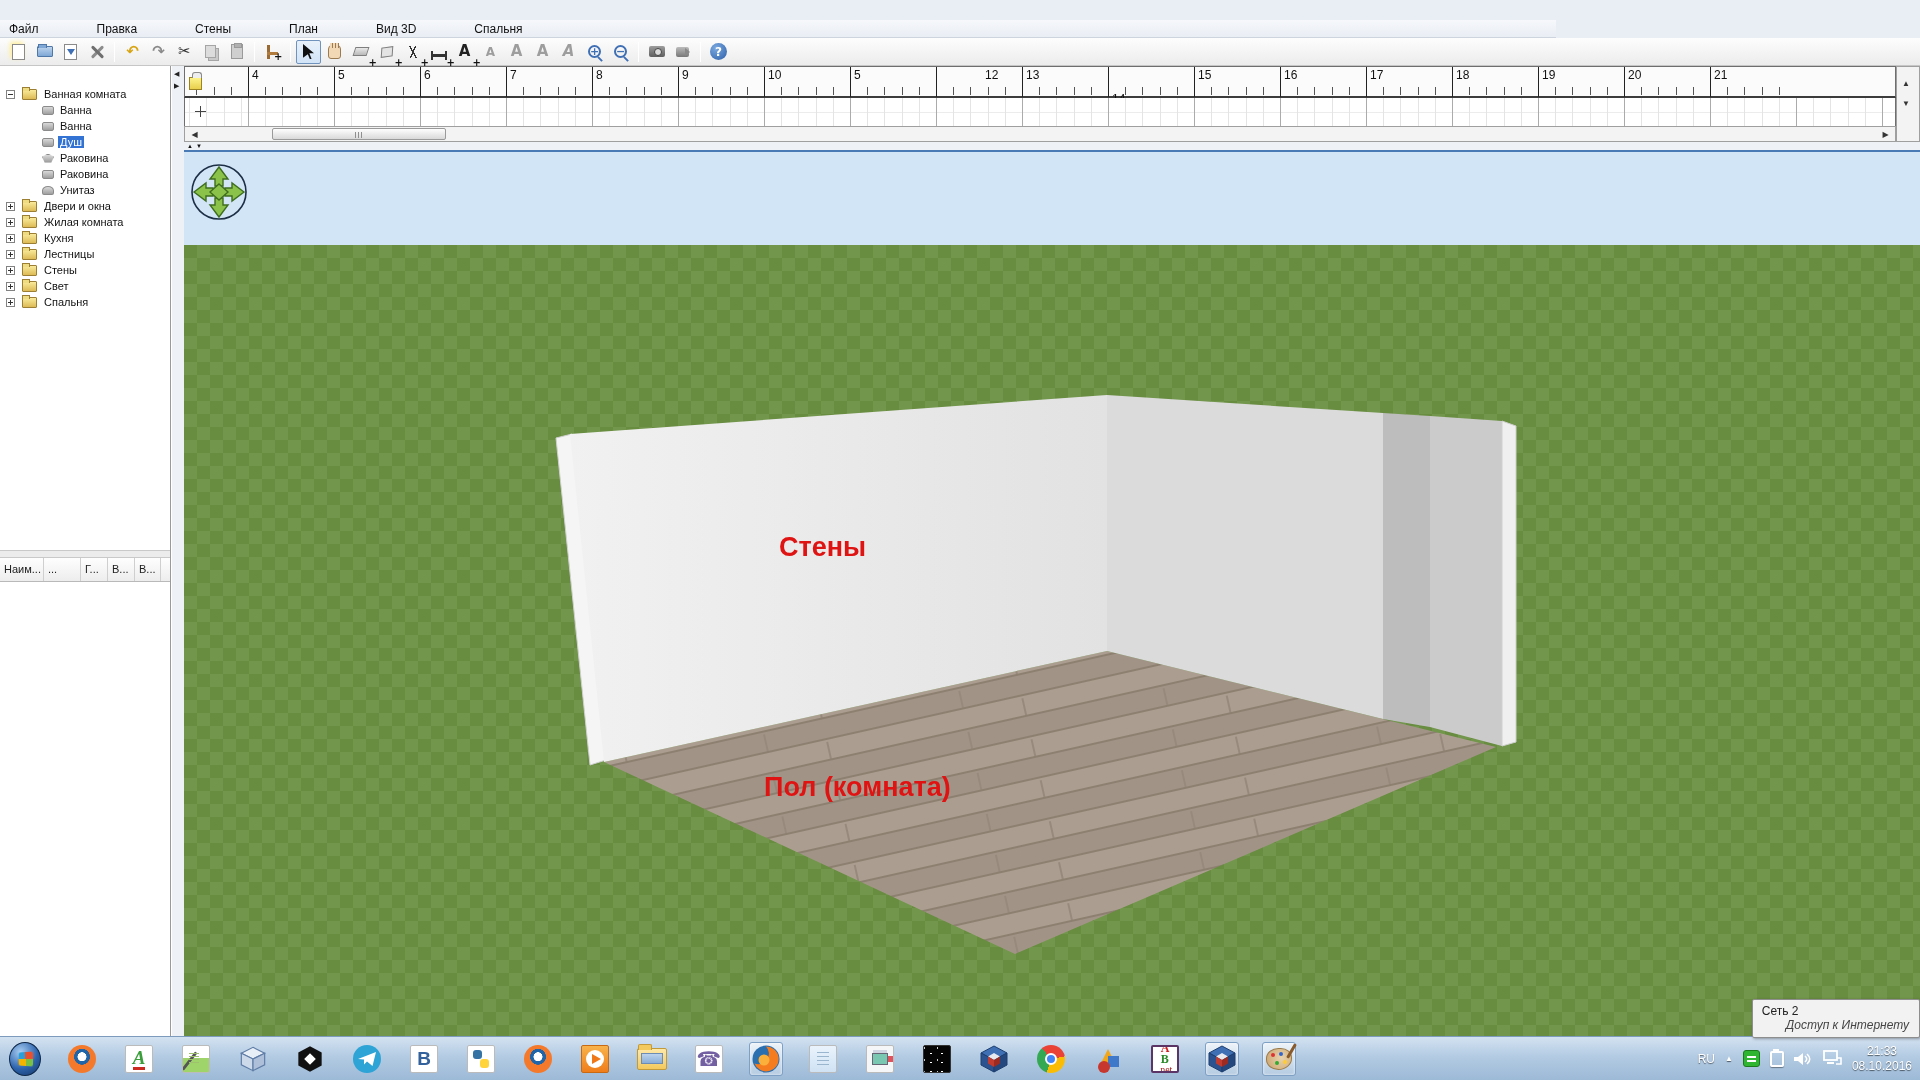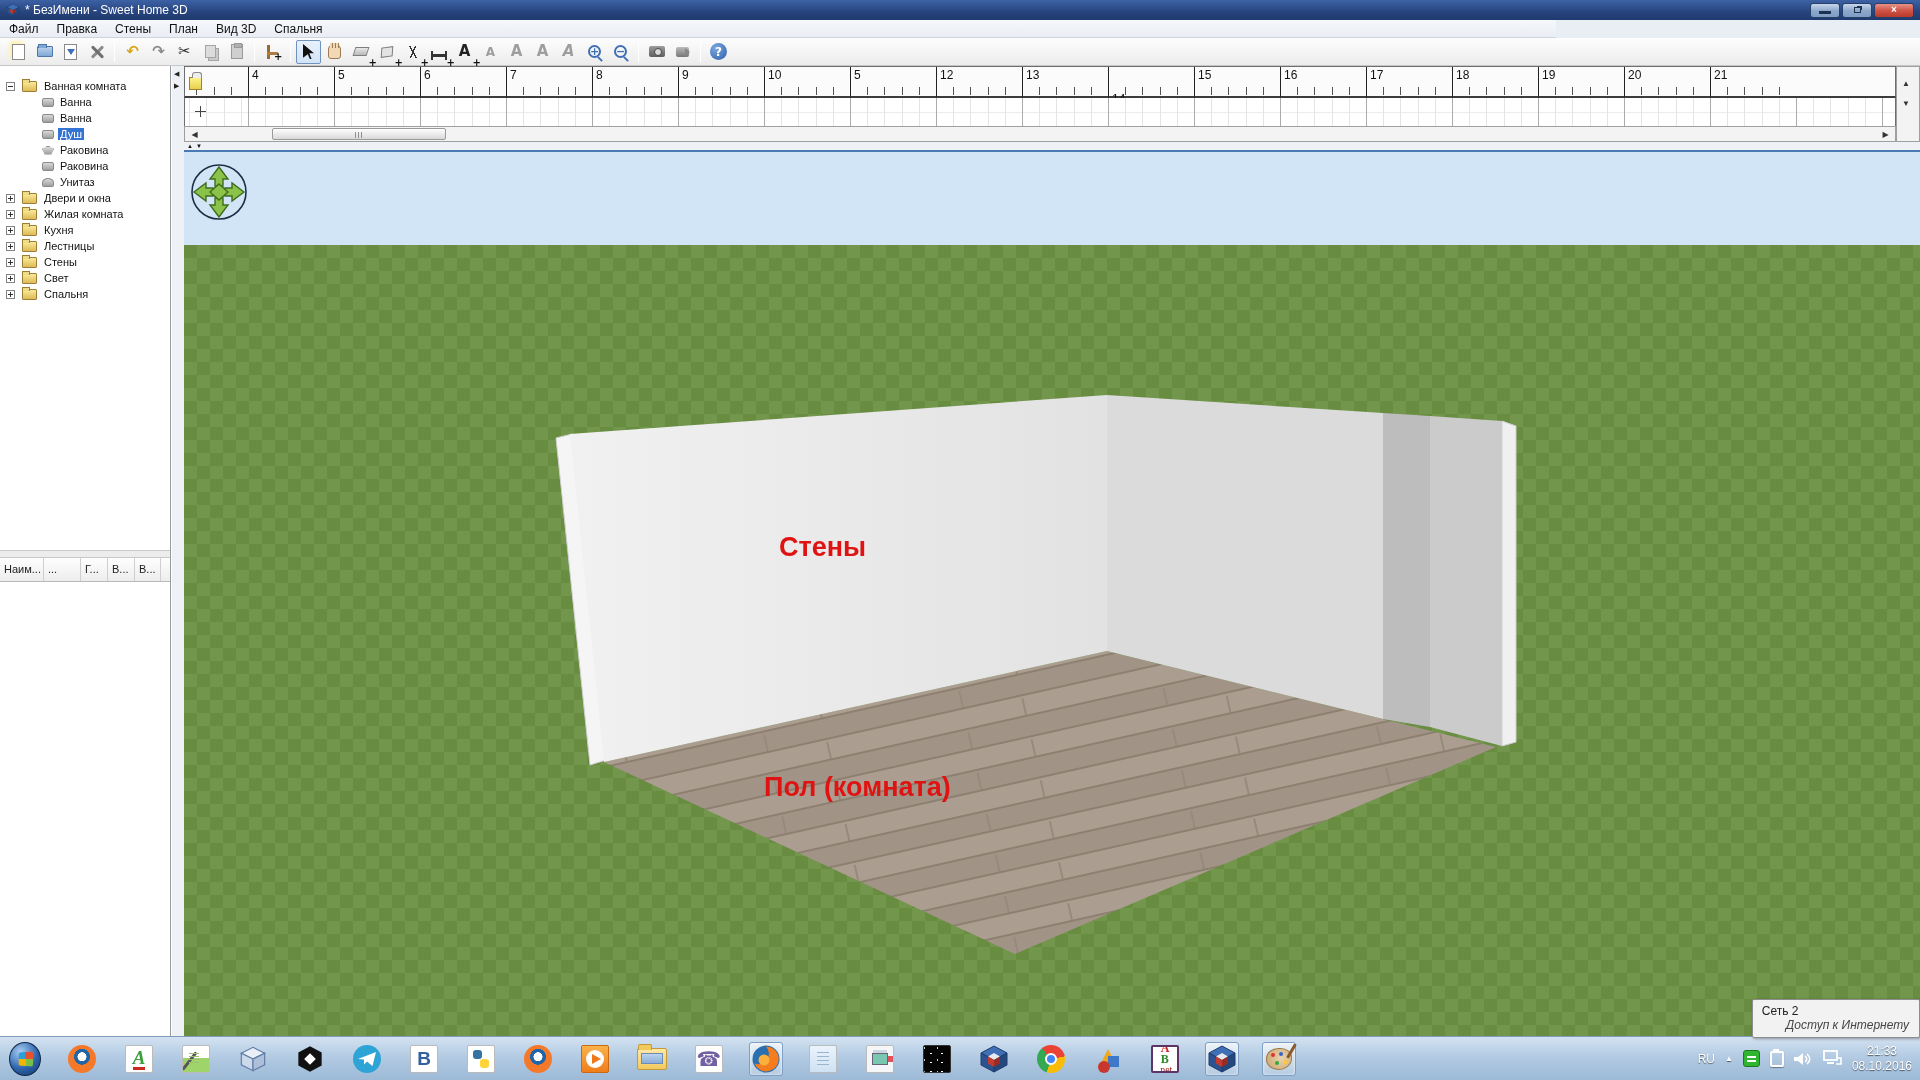--- a/index.html
+++ b/index.html
@@ -15,21 +15,21 @@
   .win-controls{margin-left:auto;display:flex;gap:2px;padding-right:2px;}
   .wbtn{width:30px;height:15px;border:1px solid #274069;border-radius:3px;
     background:linear-gradient(#c7d7ec,#8fa9cc 50%,#7e9cc4);display:flex;align-items:center;justify-content:center;
     color:#1d3250;font-size:10px;line-height:1;}
   .wbtn.close{width:40px;background:linear-gradient(#e89287,#cf5546 50%,#b83a2c);color:#fff;font-weight:bold;}
   .wbtn .sq{width:7px;height:6px;border:1px solid #1d3250;background:transparent;box-shadow:2px -2px 0 -1px #1d3250;}
   .wbtn .bar{width:12px;height:3px;background:#1d3250;margin-top:5px;}
 
   
   .menubar{position:absolute;left:0;top:20px;width:1556px;height:18px;background:linear-gradient(#f6f8fb,#e9edf4);
-    border-bottom:1px solid #cdd4de;display:flex;align-items:center;font-size:12px;color:#111;}
+    border-bottom:1px solid #cdd4de;display:flex;align-items:center;font-size:12px;color:#111;gap:40px;}
   .menuitem{padding:0 9px;height:100%;display:flex;align-items:center;}
 
   
   .toolbar{position:absolute;left:0;top:38px;width:1920px;height:28px;
     background:linear-gradient(#fdfdfd,#ececec);border-bottom:1px solid #c6c6c6;
     display:flex;align-items:center;padding-left:6px;gap:1px;}
   .tsep{width:1px;height:20px;background:#b5b5b5;border-right:1px solid #fff;margin:0 4px;}
   .tbtn{width:25px;height:24px;display:flex;align-items:center;justify-content:center;border:1px solid transparent;border-radius:2px;position:relative;}
   .tbtn.pressed{border:1px solid #6f93bd;background:linear-gradient(#e8f1fb,#d2e4f7);}
   .g{position:relative;display:block;}
@@ -77,21 +77,21 @@
   .g-video{width:13px;height:10px;background:linear-gradient(#bbb,#777);border-radius:2px;}
   .g-video::after{content:"";position:absolute;right:-5px;top:1px;border:4px solid transparent;border-left:5px solid #888;}
   .g-help{width:17px;height:17px;border-radius:50%;background:radial-gradient(circle at 35% 30%,#7aa9e0,#2c5ea8);
      color:#fff;display:flex;align-items:center;justify-content:center;font:bold 12px "DejaVu Sans",sans-serif;}
 
   
   .main{position:absolute;left:0;top:66px;width:1920px;height:970px;background:#fff;}
 
   
   .catalog{position:absolute;left:0;top:0;width:171px;height:970px;background:#fff;border-right:1px solid #9a9a9a;}
-  .tree{position:absolute;left:0;top:0;width:100%;height:372px;overflow:hidden;padding-top:12px;}
+  .tree{position:absolute;left:0;top:0;width:100%;height:372px;overflow:hidden;padding-top:20px;}
   .trow{position:relative;height:16px;display:flex;align-items:center;font-size:11px;color:#111;white-space:nowrap;}
   .trow .lbl{padding:0 2px;}
   .trow .lbl.sel{background:#3273d4;color:#fff;}
   .exp{position:absolute;left:6px;width:9px;height:9px;border:1px solid #828282;background:#fff;}
   .exp::before{content:"";position:absolute;left:1px;top:3px;width:5px;height:1px;background:#333;}
   .exp.plus::after{content:"";position:absolute;left:3px;top:1px;width:1px;height:5px;background:#333;}
   .fold{position:absolute;left:22px;width:15px;height:11px;background:linear-gradient(#f9ea9a,#ddbb56);
      border:1px solid #9c7f33;border-radius:1px;}
   .fold::before{content:"";position:absolute;left:-1px;top:-3px;width:6px;height:3px;background:#eedc82;border:1px solid #9c7f33;border-bottom:none;}
   .fitem{position:absolute;left:42px;width:12px;height:9px;background:linear-gradient(#d9d9d9,#9f9f9f);border:1px solid #8b8b8b;border-radius:2px;}
@@ -204,39 +204,20 @@
   
   .nettip{position:absolute;right:0;bottom:42px;background:#f2f2f2;border:1px solid #8e8e8e;border-radius:2px;
      padding:4px 10px 5px 9px;font-size:12px;color:#222;box-shadow:1px 1px 3px rgba(0,0,0,.35);}
   .nettip .l2{font-style:italic;color:#444;margin-left:24px;}
 </style>
 </head>
 <body>
 
 <div class="screen">
 
-  <div class="titlebar">
-    <svg class="ticon" viewBox="0 0 30 30">
-      <polygon points="15,2 28,9 15,16 2,9" fill="#3f6fb4" stroke="#1d3f70"></polygon>
-      <polygon points="2,9 15,16 15,28 2,21" fill="#2c5290" stroke="#1d3f70"></polygon>
-      <polygon points="28,9 15,16 15,28 28,21" fill="#24477e" stroke="#1d3f70"></polygon>
-      <polygon points="9,12.5 15,16 15,23 9,19.5" fill="#c23b2e"></polygon>
-      <polygon points="21,12.5 15,16 15,23 21,19.5" fill="#9e2b22"></polygon>
-    </svg>
-    <span class="title">* БезИмени - Sweet Home 3D</span>
-    <div class="win-controls">
-      <div class="wbtn">
-          <span class="bar"></span>
-        </div>
-      <div class="wbtn">
-          <span class="sq"></span>
-        </div>
-      <div class="wbtn close">×</div>
-    </div>
-  </div>
 
   <div class="menubar" id="menubar">
       <div class="menuitem">Файл</div>
       <div class="menuitem">Правка</div>
       <div class="menuitem">Стены</div>
       <div class="menuitem">План</div>
       <div class="menuitem">Вид 3D</div>
       <div class="menuitem">Спальня</div>
     </div>
 
@@ -465,21 +446,21 @@
           <div class="tick-minor" style="left: 613.4px;"></div>
           <div class="tick-minor" style="left: 630.6px;"></div>
           <div class="tick-minor" style="left: 647.8px;"></div>
           <div class="tick-major" style="left: 665px;"></div>
           <div class="rnum" style="left: 669px;">5</div>
           <div class="tick-minor" style="left: 682.2px;"></div>
           <div class="tick-minor" style="left: 699.4px;"></div>
           <div class="tick-minor" style="left: 716.6px;"></div>
           <div class="tick-minor" style="left: 733.8px;"></div>
           <div class="tick-major" style="left: 751px;"></div>
-          <div class="rnum" style="left: 755px;">12</div>
+          <div class="rnum" style="left: 800px;">12</div>
           <div class="tick-minor" style="left: 768.2px;"></div>
           <div class="tick-minor" style="left: 785.4px;"></div>
           <div class="tick-minor" style="left: 802.6px;"></div>
           <div class="tick-minor" style="left: 819.8px;"></div>
           <div class="tick-major" style="left: 837px;"></div>
           <div class="rnum" style="left: 841px;">13</div>
           <div class="tick-minor" style="left: 854.2px;"></div>
           <div class="tick-minor" style="left: 871.4px;"></div>
           <div class="tick-minor" style="left: 888.6px;"></div>
           <div class="tick-minor" style="left: 905.8px;"></div>

